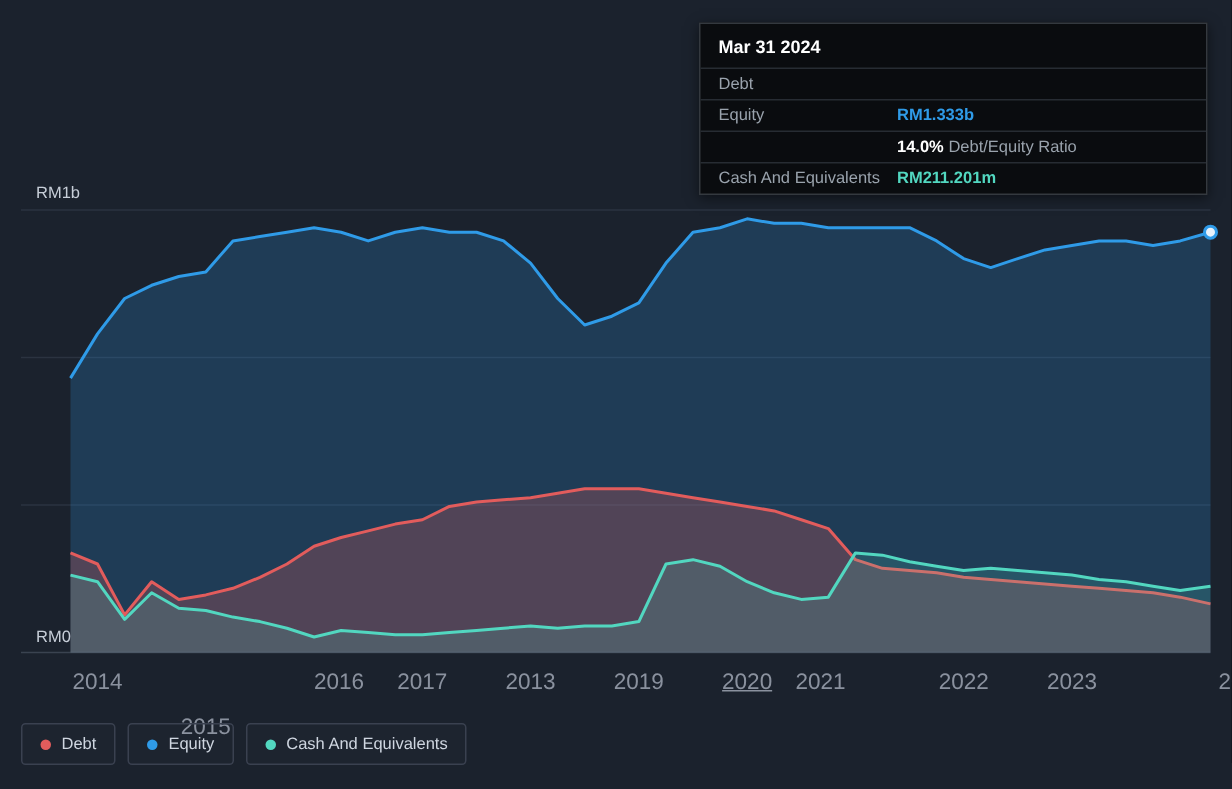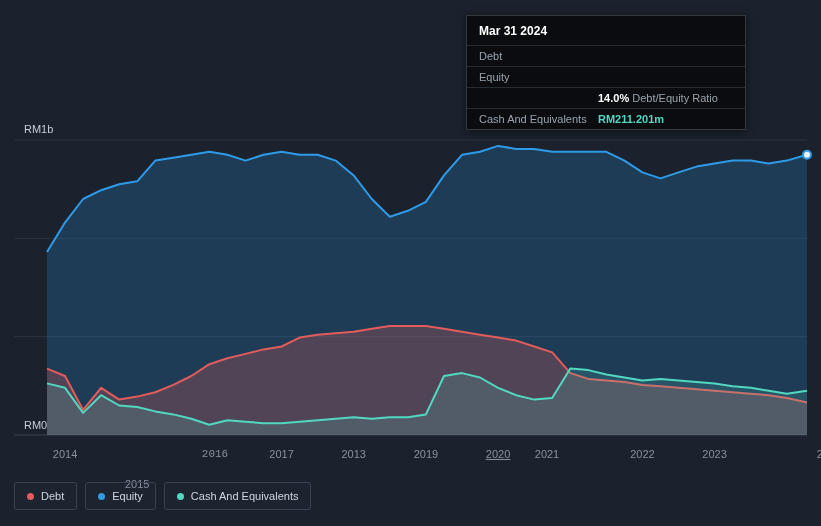--- a/index.html
+++ b/index.html
@@ -9,25 +9,25 @@
     font-family:"Liberation Sans", sans-serif;
   }
   #chart-svg{position:absolute;left:0;top:0;}
   .y-label{
     position:absolute;left:24px;color:#c7ced8;font-size:11px;line-height:11px;
   }
   .y-label.top{top:124px;text-align:right;}
   .y-label.bottom{top:420px;}
   .x-tick{
     position:absolute;top:449px;transform:translateX(-50%);
-    color:#8a919e;font-size:11px;line-height:11px;
+    color:#8a919e;font-size:15px;line-height:11px;
   }
   
   #tooltip{
-    position:absolute;left:466px;top:15px;width:280px;
+    position:absolute;left:466px;top:15px;width:339px;
     background:#0a0c0f;border:1px solid #34393f;box-sizing:border-box;
     box-shadow:0 2px 8px rgba(0,0,0,0.5);
     color:#cfd6e0;font-size:11px;
   }
   #tooltip .tt-header{
     padding:8px 12px 7px 12px;color:#ffffff;font-weight:bold;font-size:12px;
   }
   #tooltip .tt-row{
     display:flex;align-items:center;padding:4px 12px;
     border-top:1px solid #272c33;min-height:12px;
@@ -71,38 +71,39 @@
         <circle cx="807" cy="154.75" r="4" fill="#e8f2fb" stroke="#2f9be8" stroke-width="2"></circle>
       </svg>
     </div>
 
   <div class="y-label top">RM1b</div>
   <div class="y-label bottom">RM0</div>
 
   <div id="x-axis">
       <span class="x-tick" style="left: 65.0437px;">2014</span>
       <span class="x-tick" style="left: 137.218px; margin-top: 30px;">2015</span>
-      <span class="x-tick" style="left: 215px; font-family: Liberation Mono, monospace;">2016</span>
+      <span class="x-tick" style="left: 226px;">2016</span>
       <span class="x-tick" style="left: 281.568px;">2017</span>
       <span class="x-tick" style="left: 353.743px;">2013</span>
       <span class="x-tick" style="left: 425.917px;">2019</span>
       <span class="x-tick" style="left: 498.092px; text-decoration: underline;">2020</span>
       <span class="x-tick" style="left: 547px;">2021</span>
       <span class="x-tick" style="left: 642.442px;">2022</span>
       <span class="x-tick" style="left: 714.616px;">2023</span>
       <span class="x-tick" style="left: 829px;">2024</span>
     </div>
 
   <div id="tooltip">
     <div class="tt-header">Mar 31 2024</div>
     <div class="tt-row">
       <span class="tt-label">Debt</span>
     </div>
     <div class="tt-row">
       <span class="tt-label">Equity</span>
+      <span class="tt-value val-equity">RM1.333b</span>
     </div>
     <div class="tt-row">
       <span class="tt-label"></span>
       <span class="tt-value val-ratio">
         <span>14.0%</span>
         <span class="ratio-rest">Debt/Equity Ratio</span>
       </span>
     </div>
     <div class="tt-row">
       <span class="tt-label">Cash And Equivalents</span>

